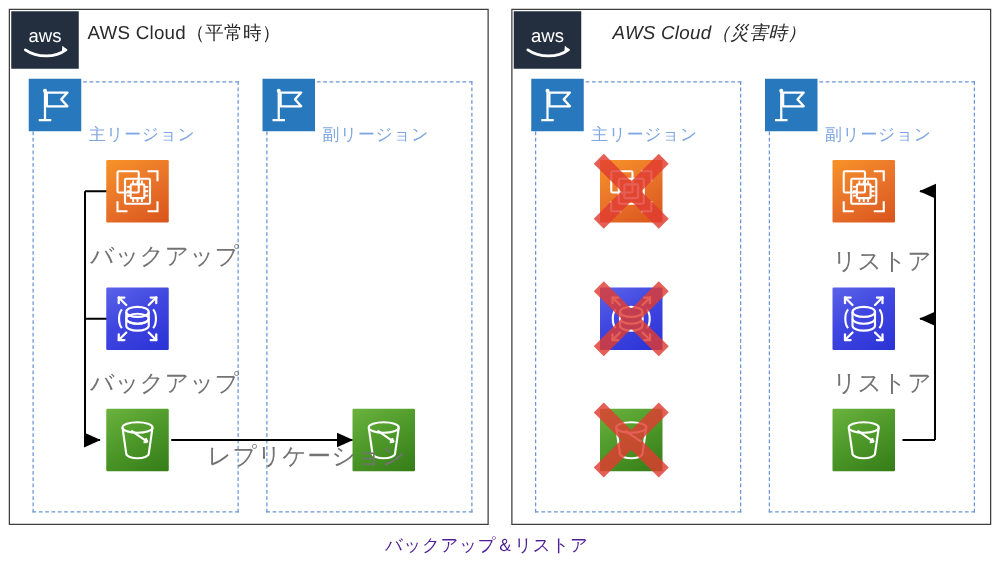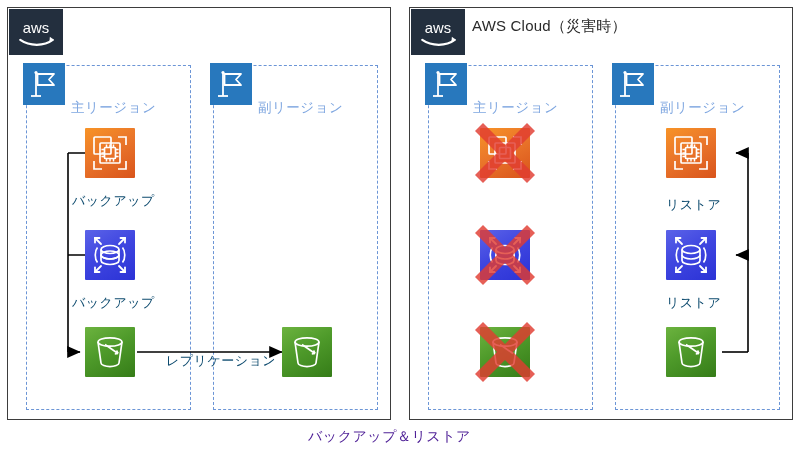--- a/index.html
+++ b/index.html
@@ -25,41 +25,42 @@
   .svc.ec2{background:linear-gradient(150deg,#F79327 0%,#E9742A 48%,#D9541B 100%);}
   .svc.rds{background:linear-gradient(150deg,#5B63E8 0%,#3F46E0 45%,#2B32D6 100%);}
   .svc.s3 {background:linear-gradient(150deg,#6CB33F 0%,#4E9A2A 45%,#357C18 100%);}
   .svc svg{display:block;width:50px;height:50px;}
 
   
   .cross{position:absolute;width:64px;height:64px;pointer-events:none;}
   .cross svg{display:block;width:64px;height:64px;}
 
   
-  .cap{position:absolute;font-size:13px;color:#0c4a6e;white-space:nowrap;letter-spacing:.5px;}
+  .cap{position:absolute;font-size:19px;color:#737373;white-space:nowrap;letter-spacing:.5px;}
   .bottom-caption{position:absolute;font-size:14px;color:#4c1d95;white-space:nowrap;letter-spacing:.5px;}
 
   
   .wires{position:absolute;left:0;top:0;width:800px;height:450px;pointer-events:none;}
 </style>
 </head>
 <body>
 
 <div class="stage">
 
   <div class="cloud" style="left:7px;top:7px;width:384px;height:413px;">
 
     <div class="cloud-logo">
       <svg viewBox="0 0 54 46" width="50" height="43" aria-hidden="true">
         <text x="27" y="24" text-anchor="middle" font-family="Liberation Sans, sans-serif" font-size="16" fill="#ffffff">aws</text>
         <path d="M10 31 C20 38, 36 38, 45 31" stroke="#ffffff" stroke-width="2.4" fill="none" stroke-linecap="round"></path>
         <path d="M42 27.5 L46.5 31 L41.5 33.5" fill="#ffffff"></path>
       </svg>
     </div>
 
+    <div class="cloud-title" style="left:62px;">AWS Cloud（平常時）</div>
 
     <div class="region" style="left:18px;top:57px;width:165px;height:345px;"></div>
     <div class="region-flag" style="left:15px;top:55px;">
       <svg viewBox="0 0 42 42" width="42" height="42" aria-hidden="true">
         <line x1="13" y1="9" x2="13" y2="33" stroke="#fff" stroke-width="1.8"></line>
         <line x1="8" y1="33" x2="18" y2="33" stroke="#fff" stroke-width="1.8"></line>
         <circle cx="13" cy="9.5" r="1.6" fill="#fff"></circle>
         <path d="M14.5 11 L31 11 L26 16.5 L31 22 L14.5 22 Z" fill="none" stroke="#fff" stroke-width="1.8" stroke-linejoin="round"></path>
       </svg>
     </div>
@@ -80,21 +81,21 @@
   <div class="cloud" style="left:409px;top:7px;width:384px;height:413px;">
 
     <div class="cloud-logo">
       <svg viewBox="0 0 54 46" width="50" height="43" aria-hidden="true">
         <text x="27" y="24" text-anchor="middle" font-family="Liberation Sans, sans-serif" font-size="16" fill="#ffffff">aws</text>
         <path d="M10 31 C20 38, 36 38, 45 31" stroke="#ffffff" stroke-width="2.4" fill="none" stroke-linecap="round"></path>
         <path d="M42 27.5 L46.5 31 L41.5 33.5" fill="#ffffff"></path>
       </svg>
     </div>
 
-    <div class="cloud-title" style="left:62px;">AWS Cloud（災害時）</div>
+    <div class="cloud-title" style="left:80px;font-style:italic;">AWS Cloud（災害時）</div>
 
     <div class="region" style="left:18px;top:57px;width:165px;height:345px;"></div>
     <div class="region-flag" style="left:15px;top:55px;">
       <svg viewBox="0 0 42 42" width="42" height="42" aria-hidden="true">
         <line x1="13" y1="9" x2="13" y2="33" stroke="#fff" stroke-width="1.8"></line>
         <line x1="8" y1="33" x2="18" y2="33" stroke="#fff" stroke-width="1.8"></line>
         <circle cx="13" cy="9.5" r="1.6" fill="#fff"></circle>
         <path d="M14.5 11 L31 11 L26 16.5 L31 22 L14.5 22 Z" fill="none" stroke="#fff" stroke-width="1.8" stroke-linejoin="round"></path>
       </svg>
     </div>

